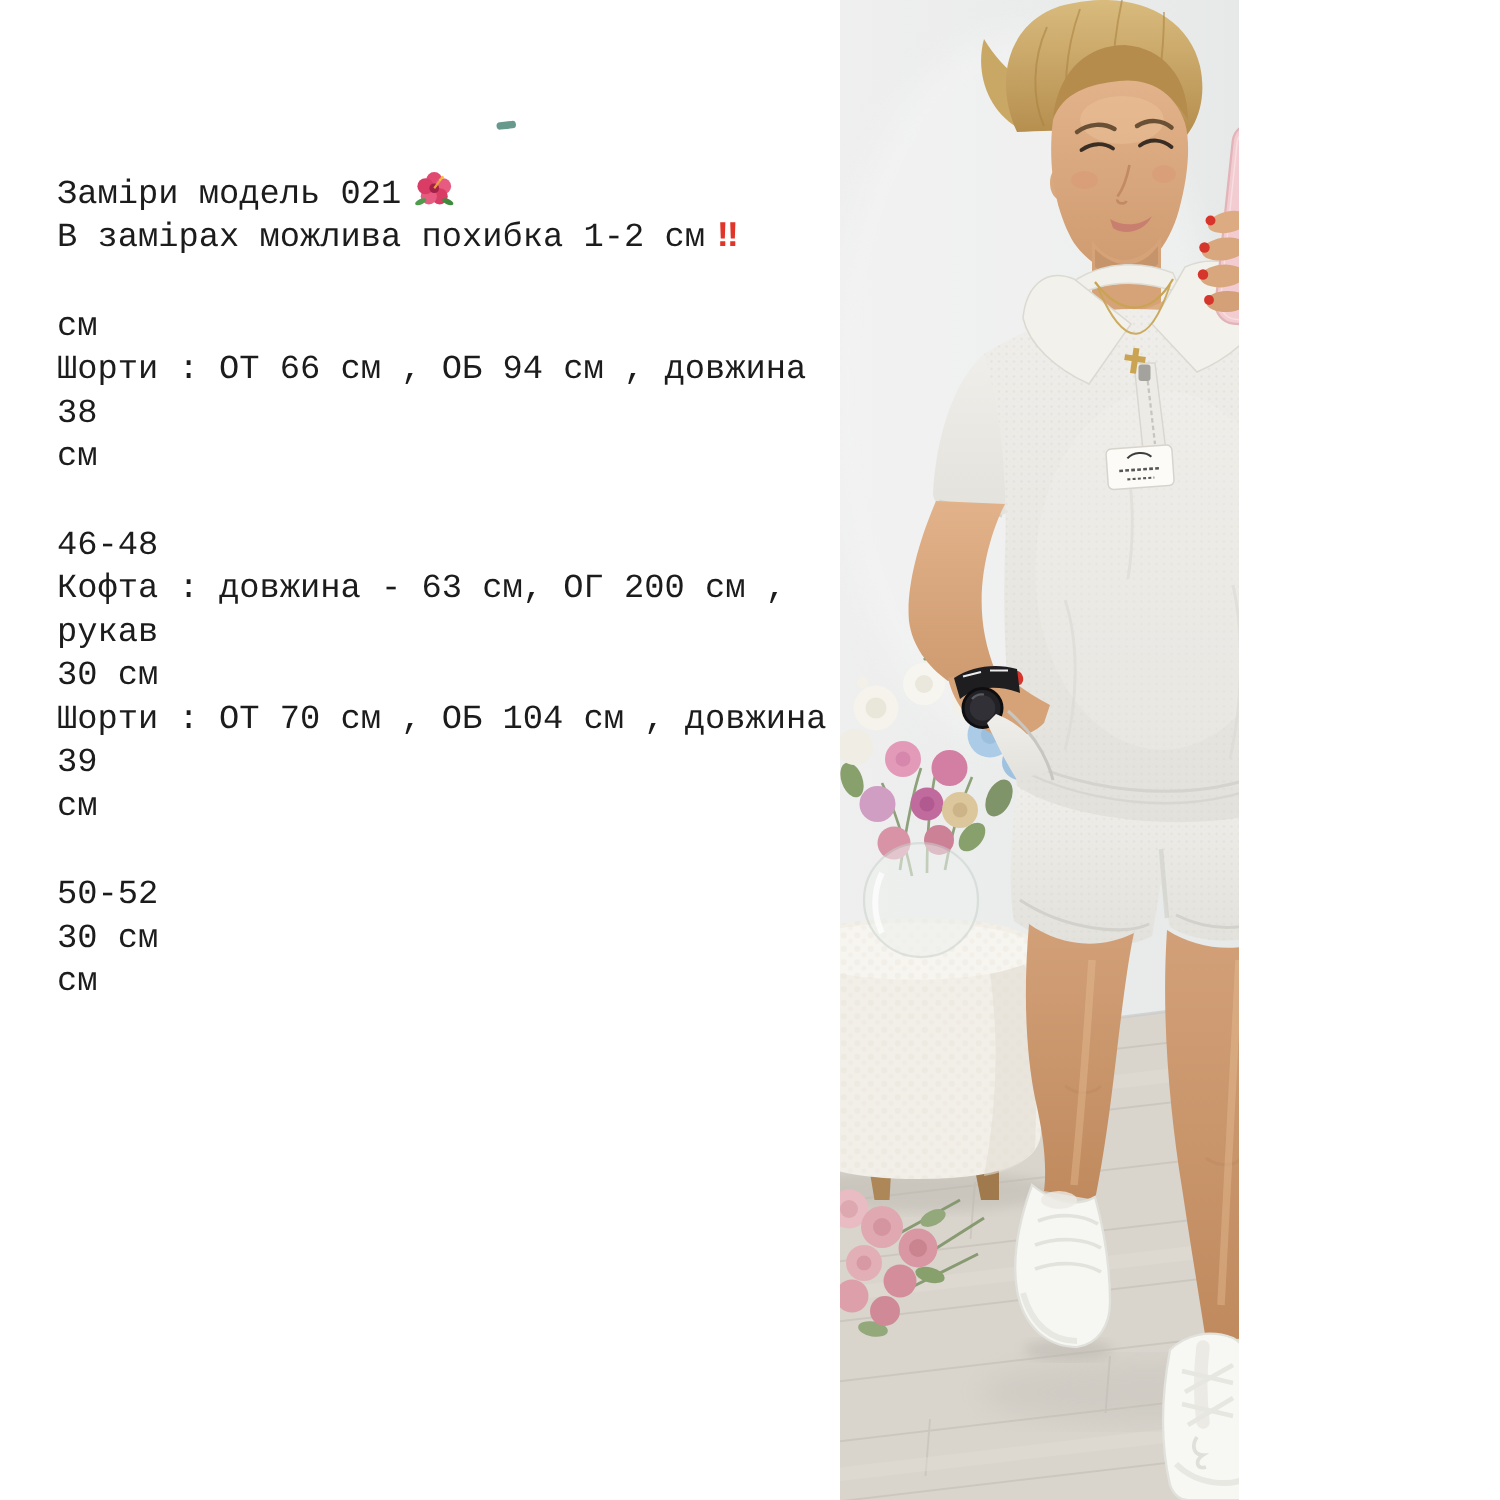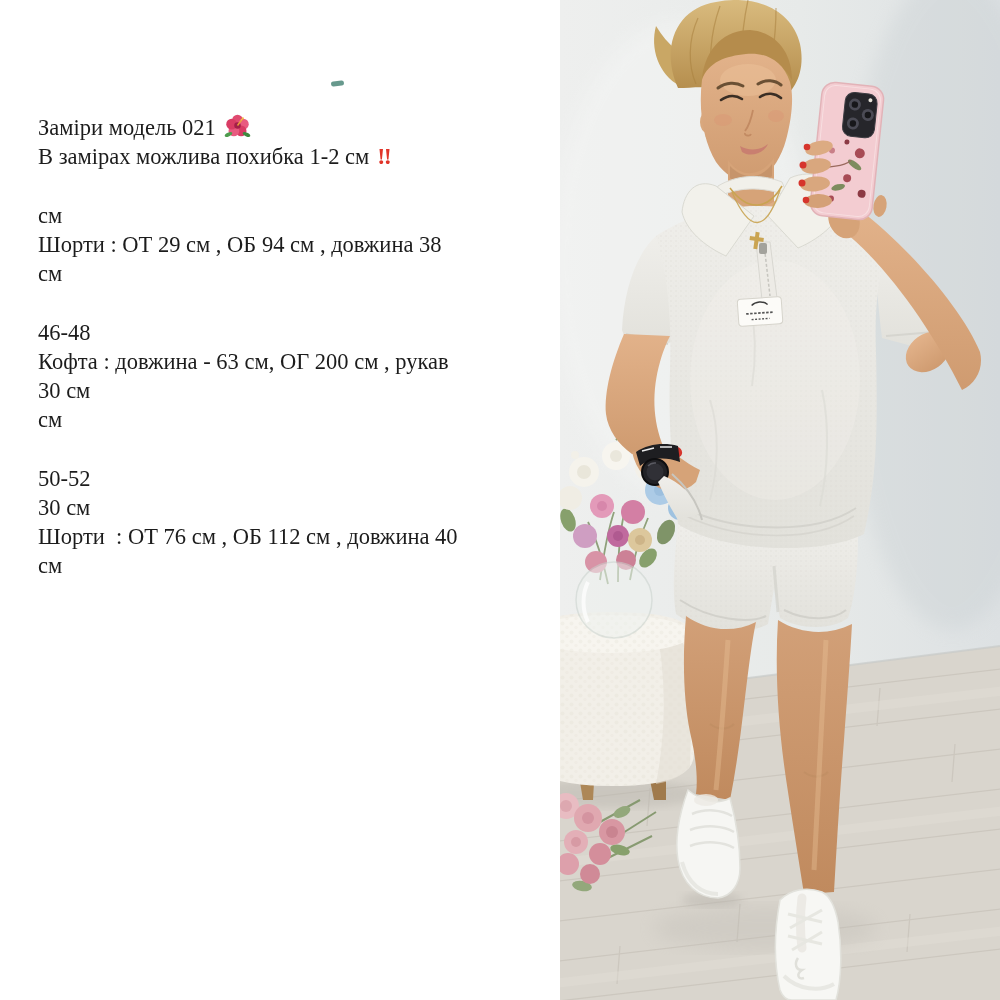--- a/index.html
+++ b/index.html
@@ -1,17 +1,17 @@
 <!DOCTYPE html>
 <html><head>
 <meta charset="utf-8">
 <style>
   html,body{margin:0;padding:0;background:#ffffff;}
-  .canvas{position:relative;width:1000px;height:1000px;background:#ffffff;overflow:hidden;
-          font-family:Liberation Serif, serif;color:#1c1c1c;}
+  .canvas{position:relative;width:826px;height:1000px;background:#ffffff;overflow:hidden;
+          font-family:Liberation Mono, monospace;color:#1c1c1c;}
   .text-panel{position:absolute;left:38px;top:112px;width:516px;font-size:22.5px;line-height:29px;}
   .para{margin:0 0 30px 0;}
   .line{white-space:pre-wrap;min-height:29px;}
   .flower-icon{display:inline-block;vertical-align:-4px;margin-left:8px;}
   .bang{color:#e1352a;font-weight:700;margin-left:8px;font-size:24px;letter-spacing:1px;}
   .photo{position:absolute;left:560px;top:0;width:440px;height:1000px;margin:0;overflow:hidden;}
   .smudge{position:absolute;left:331px;top:81px;width:13px;height:5px;background:#417f71;
           border-radius:3px;opacity:.8;transform:rotate(-6deg);}
 </style>
 </head>
@@ -34,35 +34,35 @@
             <path d="M15 15 L21 7" stroke="#e8a23c" stroke-width="1.6" fill="none"></path>
             <circle cx="21" cy="7" r="1.2" fill="#f6c14d"></circle>
             <circle cx="19.4" cy="8.6" r="0.9" fill="#f6c14d"></circle>
           </g>
         </svg></div>
       <div class="line"><span>В замірах можлива похибка 1-2 см</span><span class="bang">‼</span></div>
     </div>
 
     <div class="para">
       <div class="line">см</div>
-      <div class="line">Шорти : ОТ 29 см , ОБ 94 см , довжина 38</div>
+      <div class="line">Шорти : ОТ 66 см , ОБ 94 см , довжина 38</div>
       <div class="line">см</div>
     </div>
 
     <div class="para">
       <div class="line">46-48</div>
       <div class="line">Кофта : довжина - 63 см, ОГ 200 см , рукав</div>
       <div class="line">30 см</div>
+      <div class="line">Шорти : ОТ 70 см , ОБ 104 см , довжина 39</div>
       <div class="line">см</div>
     </div>
 
     <div class="para">
       <div class="line">50-52</div>
       <div class="line">30 см</div>
-      <div class="line">Шорти  : ОТ 76 см , ОБ 112 см , довжина 40</div>
       <div class="line">см</div>
     </div>
   </section>
 
   <figure class="photo">
     <svg width="440" height="1000" viewBox="0 0 440 1000">
       <defs>
         <linearGradient id="wallG" x1="0" y1="0" x2="1" y2="0">
           <stop offset="0" stop-color="#eeefee"></stop>
             <stop offset="0.55" stop-color="#e7eae9"></stop>

